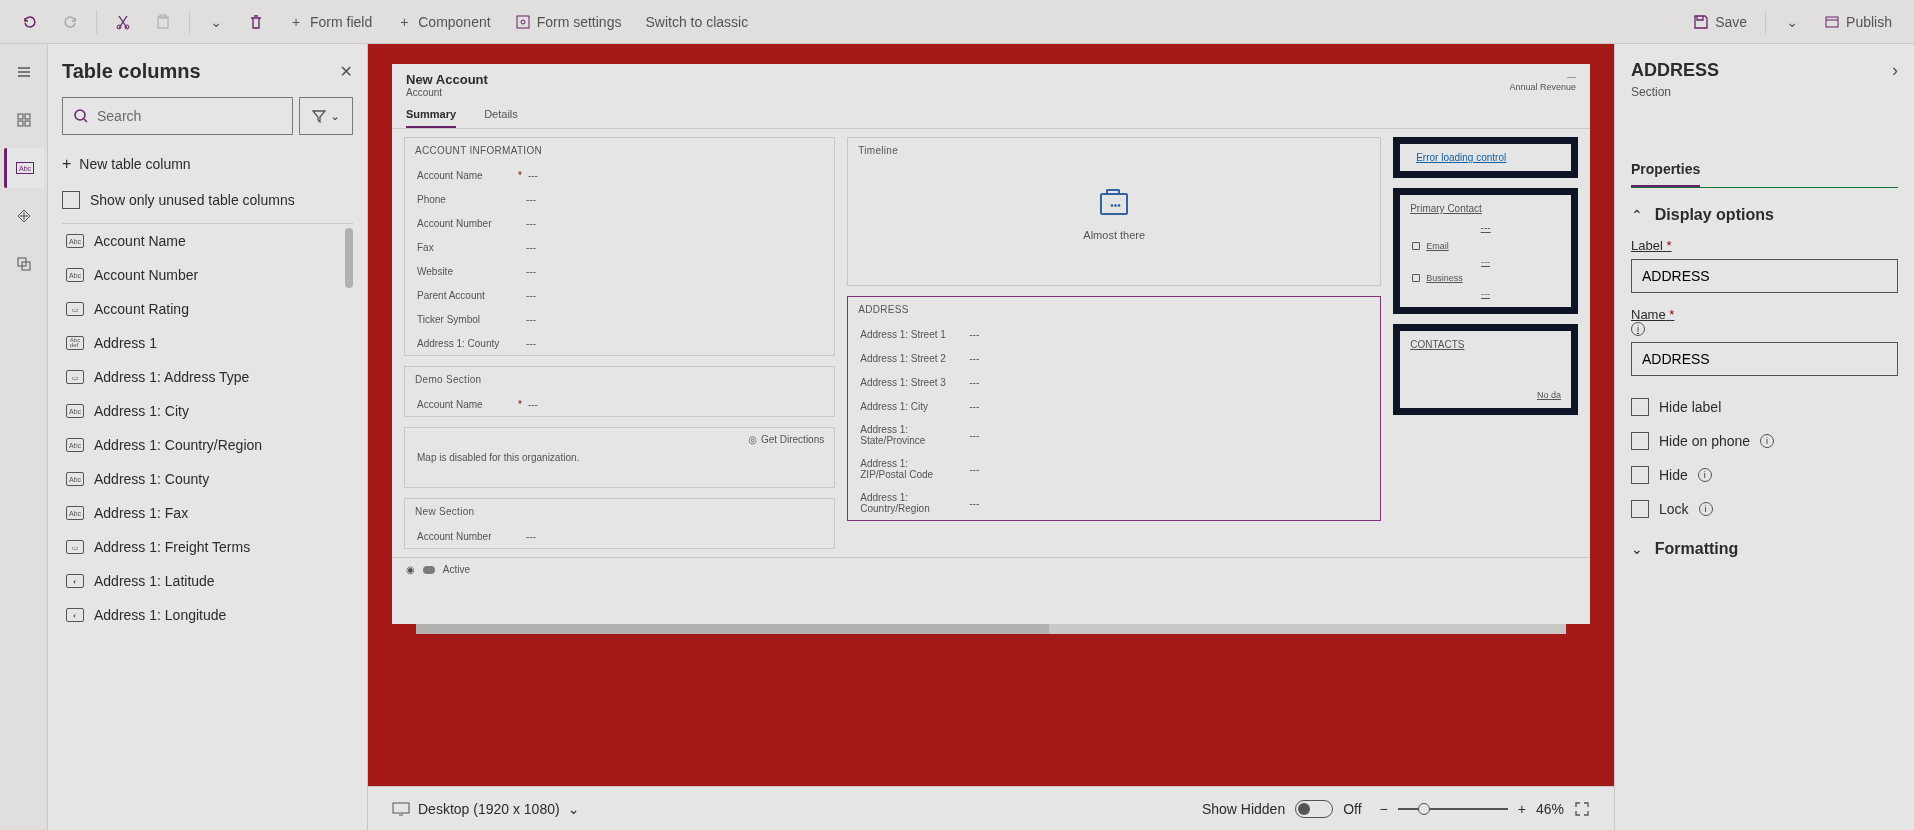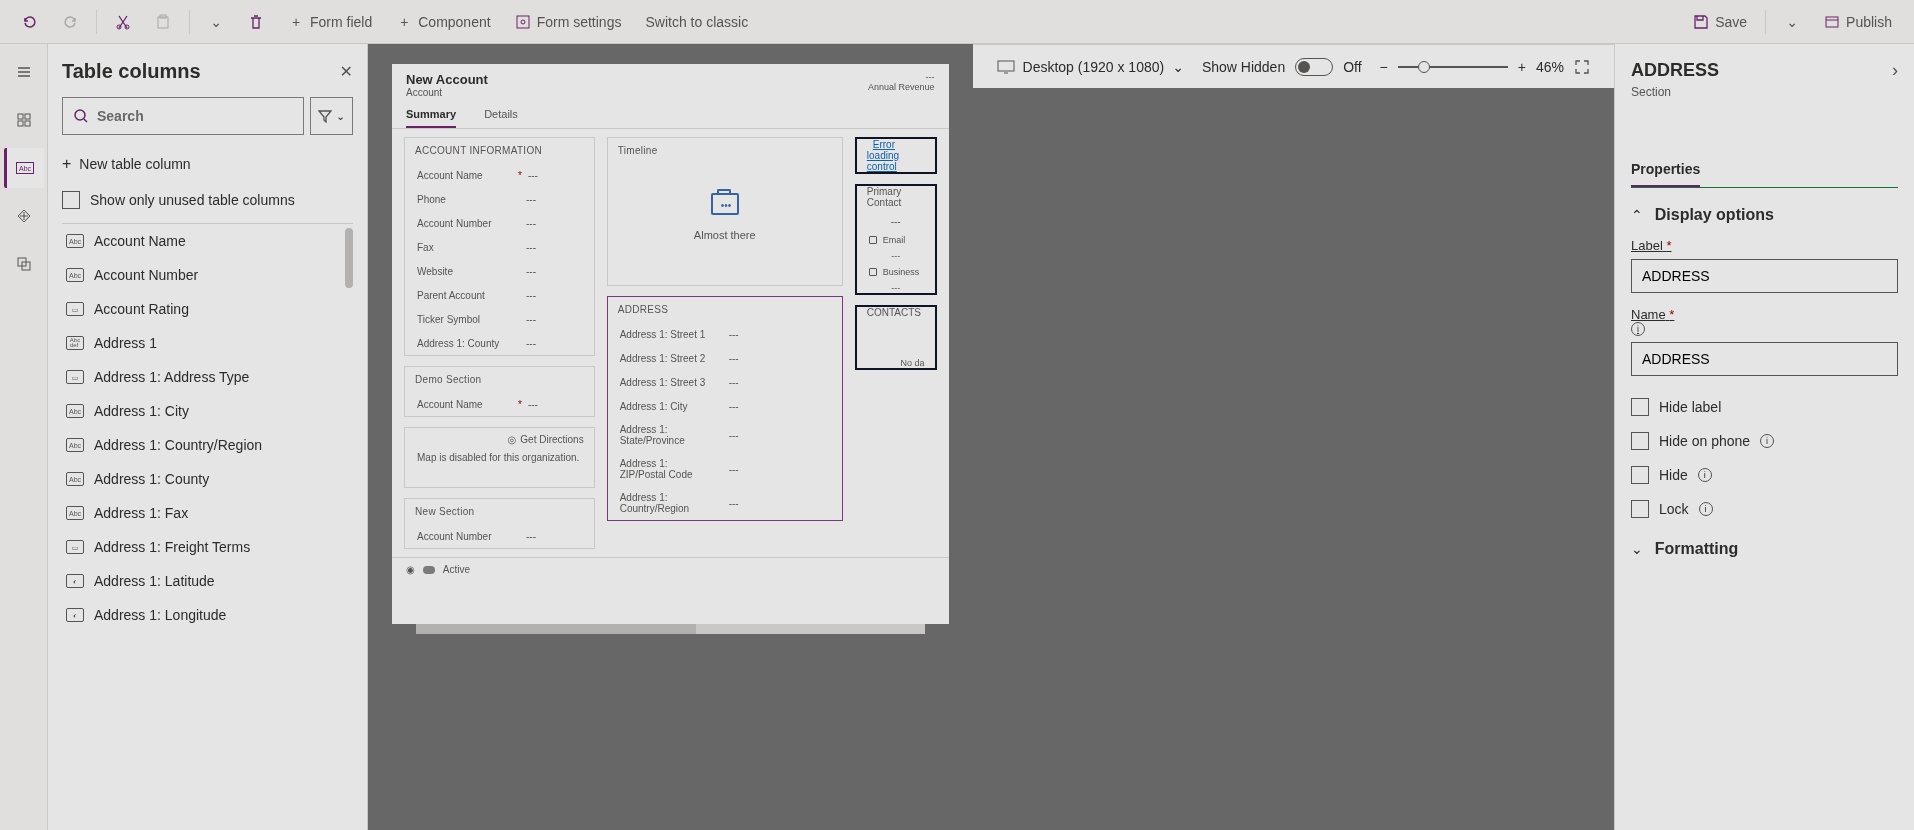--- a/index.html
+++ b/index.html
@@ -21,31 +21,31 @@
 .rail { width: 48px; background: #faf9f8; border-right: 1px solid #e1dfdd; display: flex; flex-direction: column; align-items: center; padding-top: 8px; gap: 8px; }
 .rail-item { width: 40px; height: 40px; display: flex; align-items: center; justify-content: center; cursor: pointer; border-radius: 2px; }
 .rail-item.active { background: #fff; border-left: 3px solid #742774; }
 
 
 .columns-panel { width: 320px; background: #fff; border-right: 1px solid #e1dfdd; display: flex; flex-direction: column; padding: 16px 14px 0 14px; }
 .panel-header { display: flex; justify-content: space-between; align-items: center; margin-bottom: 14px; }
 .panel-title { font-size: 20px; font-weight: 600; }
 .search-row { display: flex; gap: 6px; margin-bottom: 12px; }
 .search-box { flex: 1; display: flex; align-items: center; border: 1px solid #8a8886; padding: 6px 10px; gap: 8px; height: 38px; }
-.search-box input { border: none; outline: none; flex: 1; font-size: 14px; font-weight: bold; }
+.search-box input { border: none; outline: none; flex: 1; font-size: 14px; }
 .filter-btn { width: 54px; border: 1px solid #8a8886; display: flex; align-items: center; justify-content: center; gap: 4px; cursor: pointer; }
 .new-col-btn { display: flex; align-items: center; gap: 8px; padding: 8px 0; cursor: pointer; color: #323130; }
 .unused-row { display: flex; align-items: center; gap: 10px; padding: 10px 0 14px 0; border-bottom: 1px solid #e1dfdd; }
 .chk { width: 18px; height: 18px; border: 1px solid #605e5c; }
 .col-list { flex: 1; overflow-y: auto; position: relative; }
 .col-item { display: flex; align-items: center; gap: 10px; padding: 9px 4px; cursor: pointer; }
 .col-icon { width: 18px; height: 14px; border: 1px solid #605e5c; font-size: 7px; display: flex; align-items: center; justify-content: center; border-radius: 2px; color: #605e5c; line-height: 1; }
 
 
-.canvas-area { flex: 1; background: #737373; display: flex; flex-direction: row; position: relative; }
+.canvas-area { flex: 1; background: #b91c1c; display: flex; flex-direction: column; position: relative; }
 .canvas-scroll { flex: 1; overflow: auto; padding: 20px 24px 10px 24px; }
 .canvas-inner { background: #fff; min-height: 560px; position: relative; }
 
 .form-header { padding: 8px 14px 4px 14px; display: flex; justify-content: space-between; align-items: flex-start; }
 .form-title { font-size: 13px; font-weight: 600; }
 .form-sub { font-size: 10px; color: #605e5c; }
 .hdr-right { text-align: right; font-size: 9px; color: #605e5c; }
 
 .form-tabs { display: flex; gap: 28px; padding: 6px 14px 0 14px; border-bottom: 1px solid #e1dfdd; font-size: 11px; }
 .form-tab { padding-bottom: 6px; cursor: pointer; color: #605e5c; }
@@ -67,21 +67,21 @@
 
 .timeline-sec { border: 1px solid #e1dfdd; }
 .timeline-body { display: flex; flex-direction: column; align-items: center; justify-content: center; padding: 30px 0 44px 0; color: #605e5c; font-size: 11px; gap: 14px; }
 .folder-icon { width: 28px; height: 22px; border: 2px solid #3b6fb6; border-radius: 2px; position: relative; }
 .folder-icon::before { content: ""; position: absolute; top: -6px; left: 4px; width: 10px; height: 4px; border: 2px solid #3b6fb6; border-bottom: none; border-radius: 2px 2px 0 0; }
 
 .map-sec { border: 1px solid #e1dfdd; position: relative; }
 .map-dir { position: absolute; top: 6px; right: 10px; font-size: 10px; color: #605e5c; display: flex; gap: 4px; align-items: center; }
 .map-body { padding: 24px 12px; font-size: 10px; color: #605e5c; }
 
-.side-card { border: 2px solid #0f172a; padding: 0 10px; font-size: 10px; color: #605e5c; }
+.side-card { border: 7px solid #0f172a; padding: 8px 10px; font-size: 10px; color: #605e5c; text-decoration: underline; }
 .err-link { color: #0f6cbd; text-decoration: underline; font-size: 10px; padding: 6px; }
 .contact-line { display: flex; align-items: center; gap: 6px; padding: 6px 2px; font-size: 9px; }
 .lock-mini { width: 8px; height: 8px; border: 1px solid #605e5c; border-radius: 1px; }
 
 .status-bar { height: 24px; border-top: 1px solid #e1dfdd; background: #fff; display: flex; align-items: center; padding: 0 14px; font-size: 10px; color: #605e5c; gap: 8px; }
 .status-dot { width: 12px; height: 8px; background: #8a8886; border-radius: 4px; }
 
 .hscroll-track { height: 10px; background: #e1dfdd; margin: 0 24px; position: relative; }
 .hscroll-thumb { position: absolute; left: 0; top: 0; height: 10px; width: 55%; background: #c8c6c4; }
 

